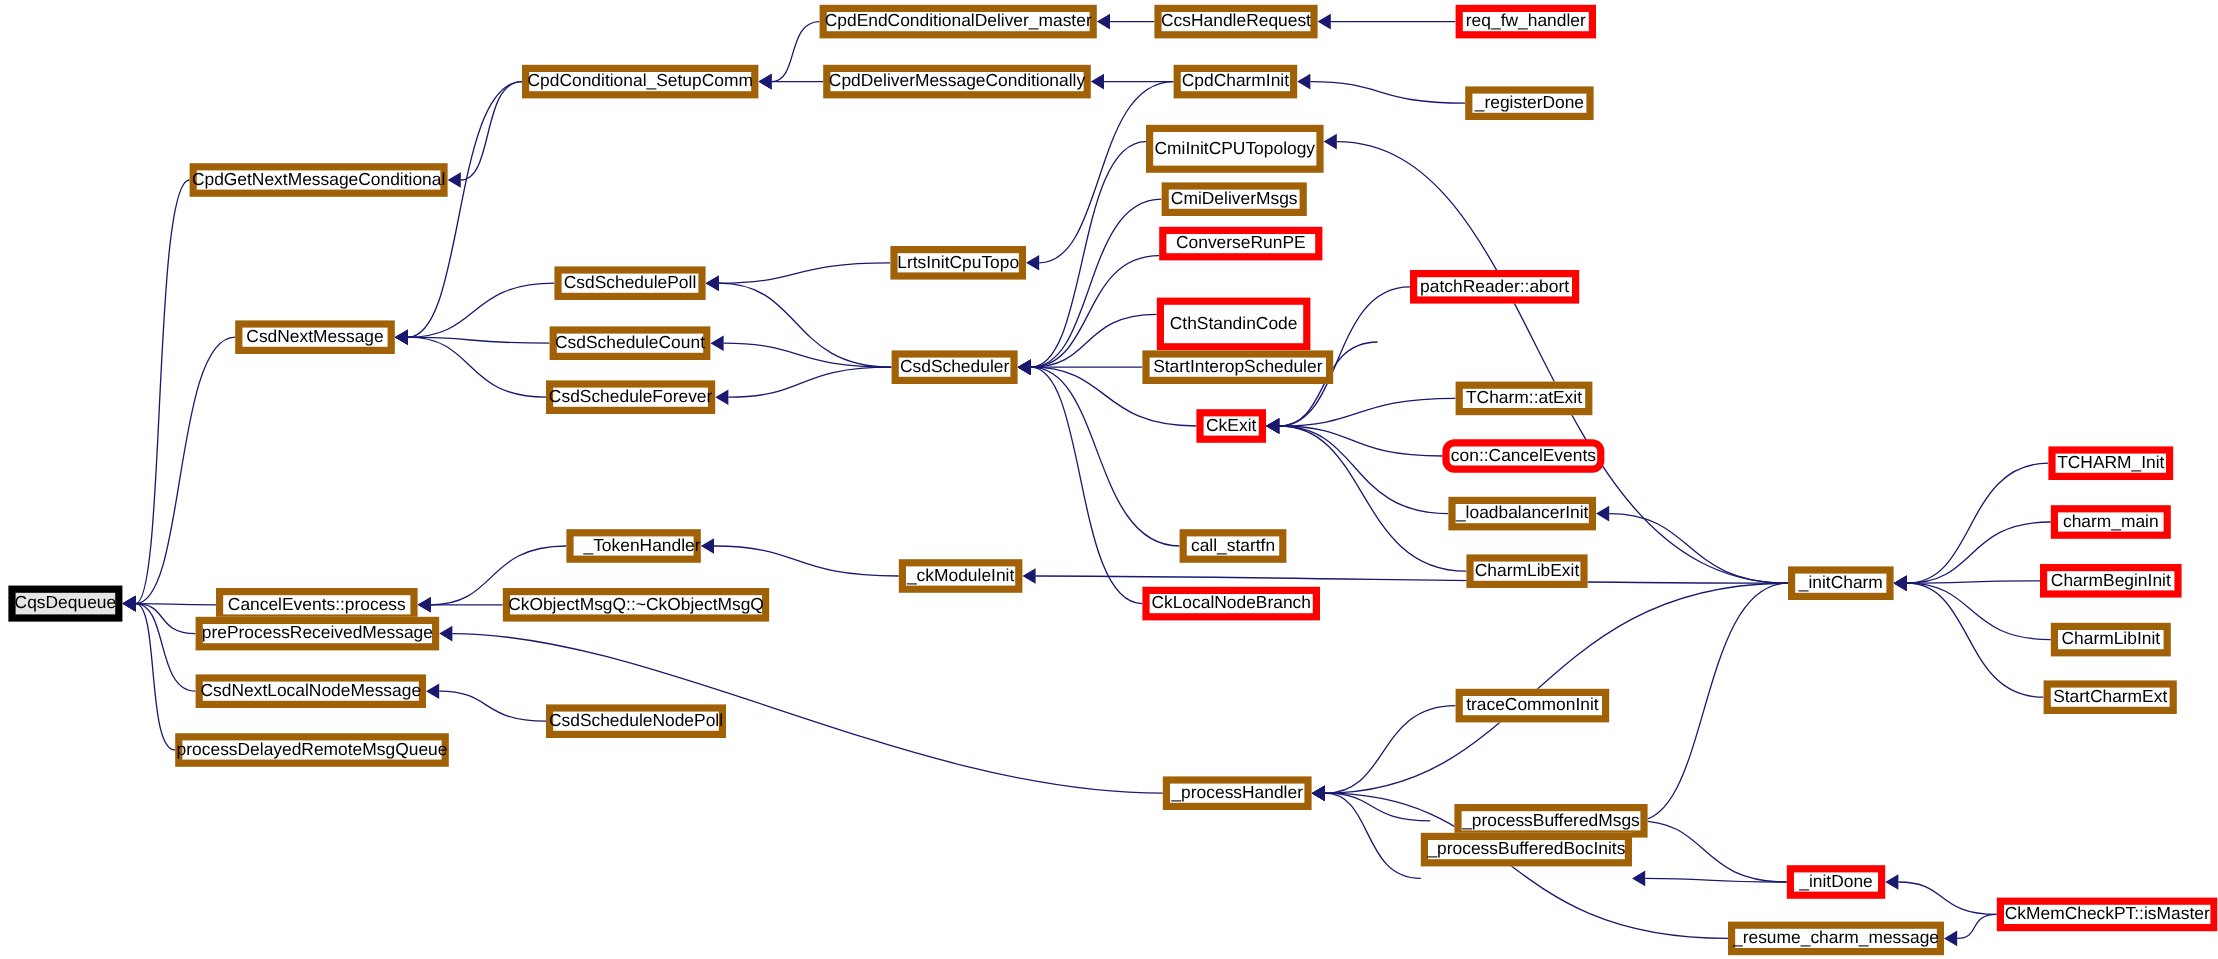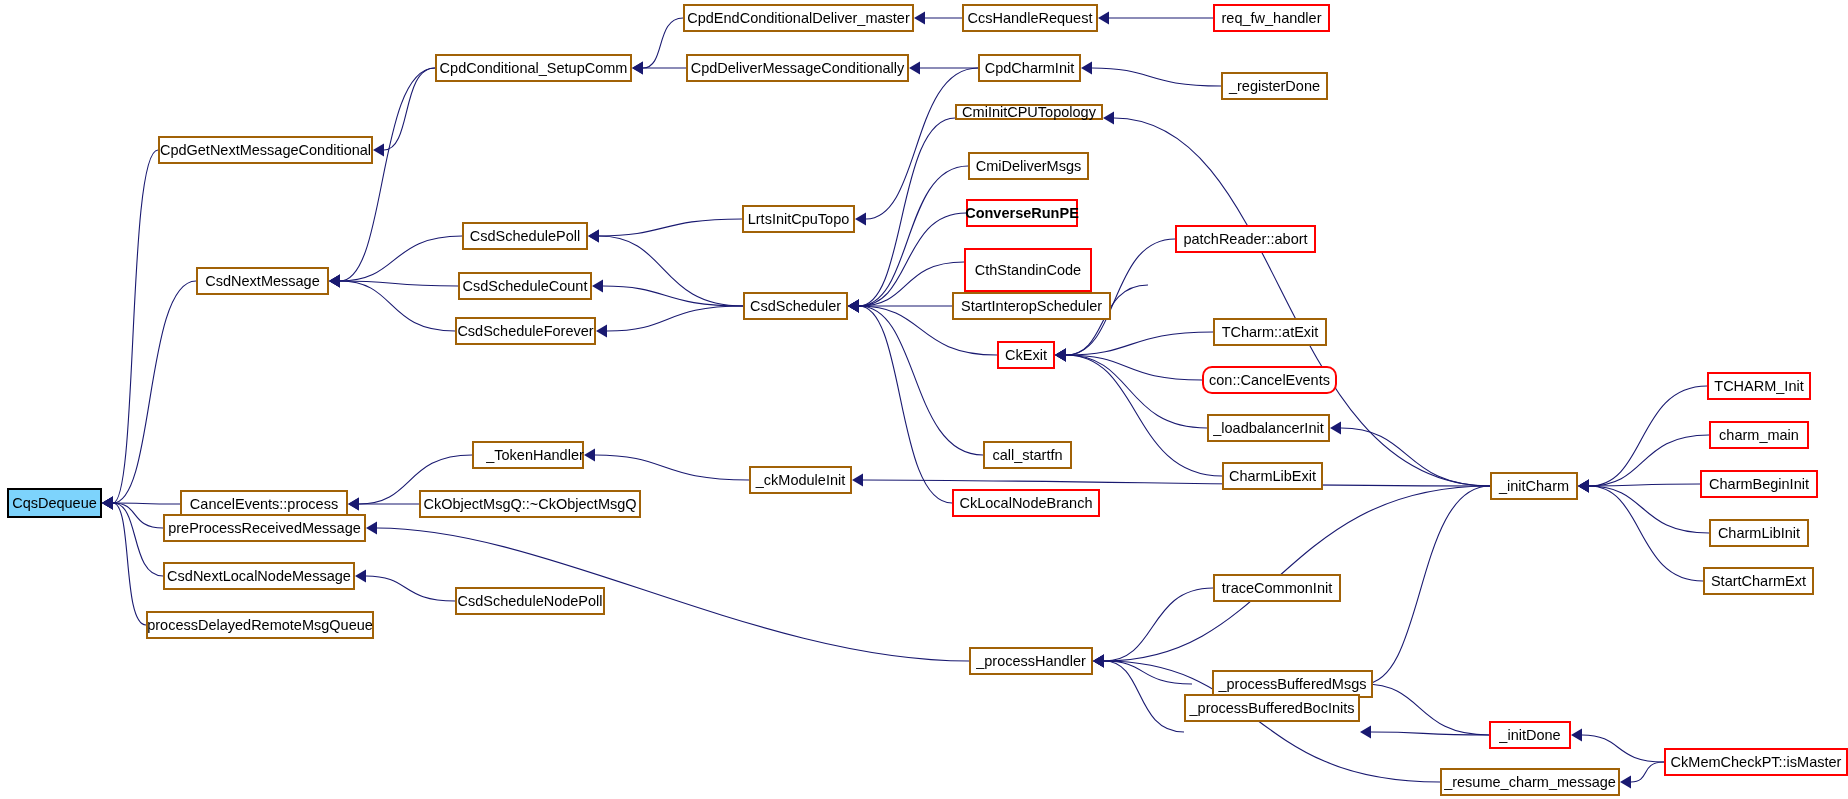--- a/index.html
+++ b/index.html
@@ -8,33 +8,33 @@
     width:1848px;
     height:799px;
     background:#ffffff;
     font-family:"Liberation Sans", sans-serif;
     overflow:hidden;
   }
   #edges{position:absolute;left:0;top:0;width:1848px;height:799px;}
   .node{
     position:absolute;
     box-sizing:border-box;
-    border:2px solid #a16207;
+    border:6px solid #a16207;
     background:#ffffff;
     color:#000000;
     font-size:14.5px;
     line-height:1;
     display:flex;
     align-items:center;
     justify-content:center;
     white-space:nowrap;
     letter-spacing:0px;
   }
   .node.red{border-color:#ff0000;}
-  .node.current{background:#7dd3fc;border-color:#000000;}
+  .node.current{background:#e5e5e5;border-color:#000000;}
 </style>
 </head>
 <body>
 
 <div id="canvas">
   <svg id="edges" xmlns="http://www.w3.org/2000/svg">
       <path d="M180,504 C137.1,504 148.1,503 113,503" fill="none" stroke="#191970" stroke-width="1.1"></path>
       <polygon points="102,503 113,496.5 113,509.5" fill="#191970"></polygon>
       <path d="M163,528 C129.45,528 140.45,503 113,503" fill="none" stroke="#191970" stroke-width="1.1"></path>
       <polygon points="102,503 113,496.5 113,509.5" fill="#191970"></polygon>
@@ -203,27 +203,27 @@
     </div>
     <div class="node" style="left: 749px; top: 466px; width: 103px; height: 28px;">
       <span>_ckModuleInit</span>
     </div>
     <div class="node" style="left: 683px; top: 4px; width: 231px; height: 28px;">
       <span>CpdEndConditionalDeliver_master</span>
     </div>
     <div class="node" style="left: 686px; top: 54px; width: 223px; height: 28px;">
       <span>CpdDeliverMessageConditionally</span>
     </div>
-    <div class="node" style="left: 955px; top: 104px; width: 148px; height: 16px;">
+    <div class="node" style="left: 955px; top: 104px; width: 148px; height: 40px;">
       <span>CmiInitCPUTopology</span>
     </div>
     <div class="node" style="left: 968px; top: 152px; width: 121px; height: 28px;">
       <span>CmiDeliverMsgs</span>
     </div>
-    <div class="node red" style="left: 966px; top: 199px; width: 112px; height: 28px; font-weight: bold;">
+    <div class="node red" style="left: 966px; top: 189px; width: 136px; height: 28px;">
       <span>ConverseRunPE</span>
     </div>
     <div class="node red" style="left: 964px; top: 248px; width: 128px; height: 44px;">
       <span>CthStandinCode</span>
     </div>
     <div class="node" style="left: 952px; top: 292px; width: 159px; height: 28px;">
       <span>StartInteropScheduler</span>
     </div>
     <div class="node red" style="left: 997px; top: 341px; width: 58px; height: 28px;">
       <span>CkExit</span>

